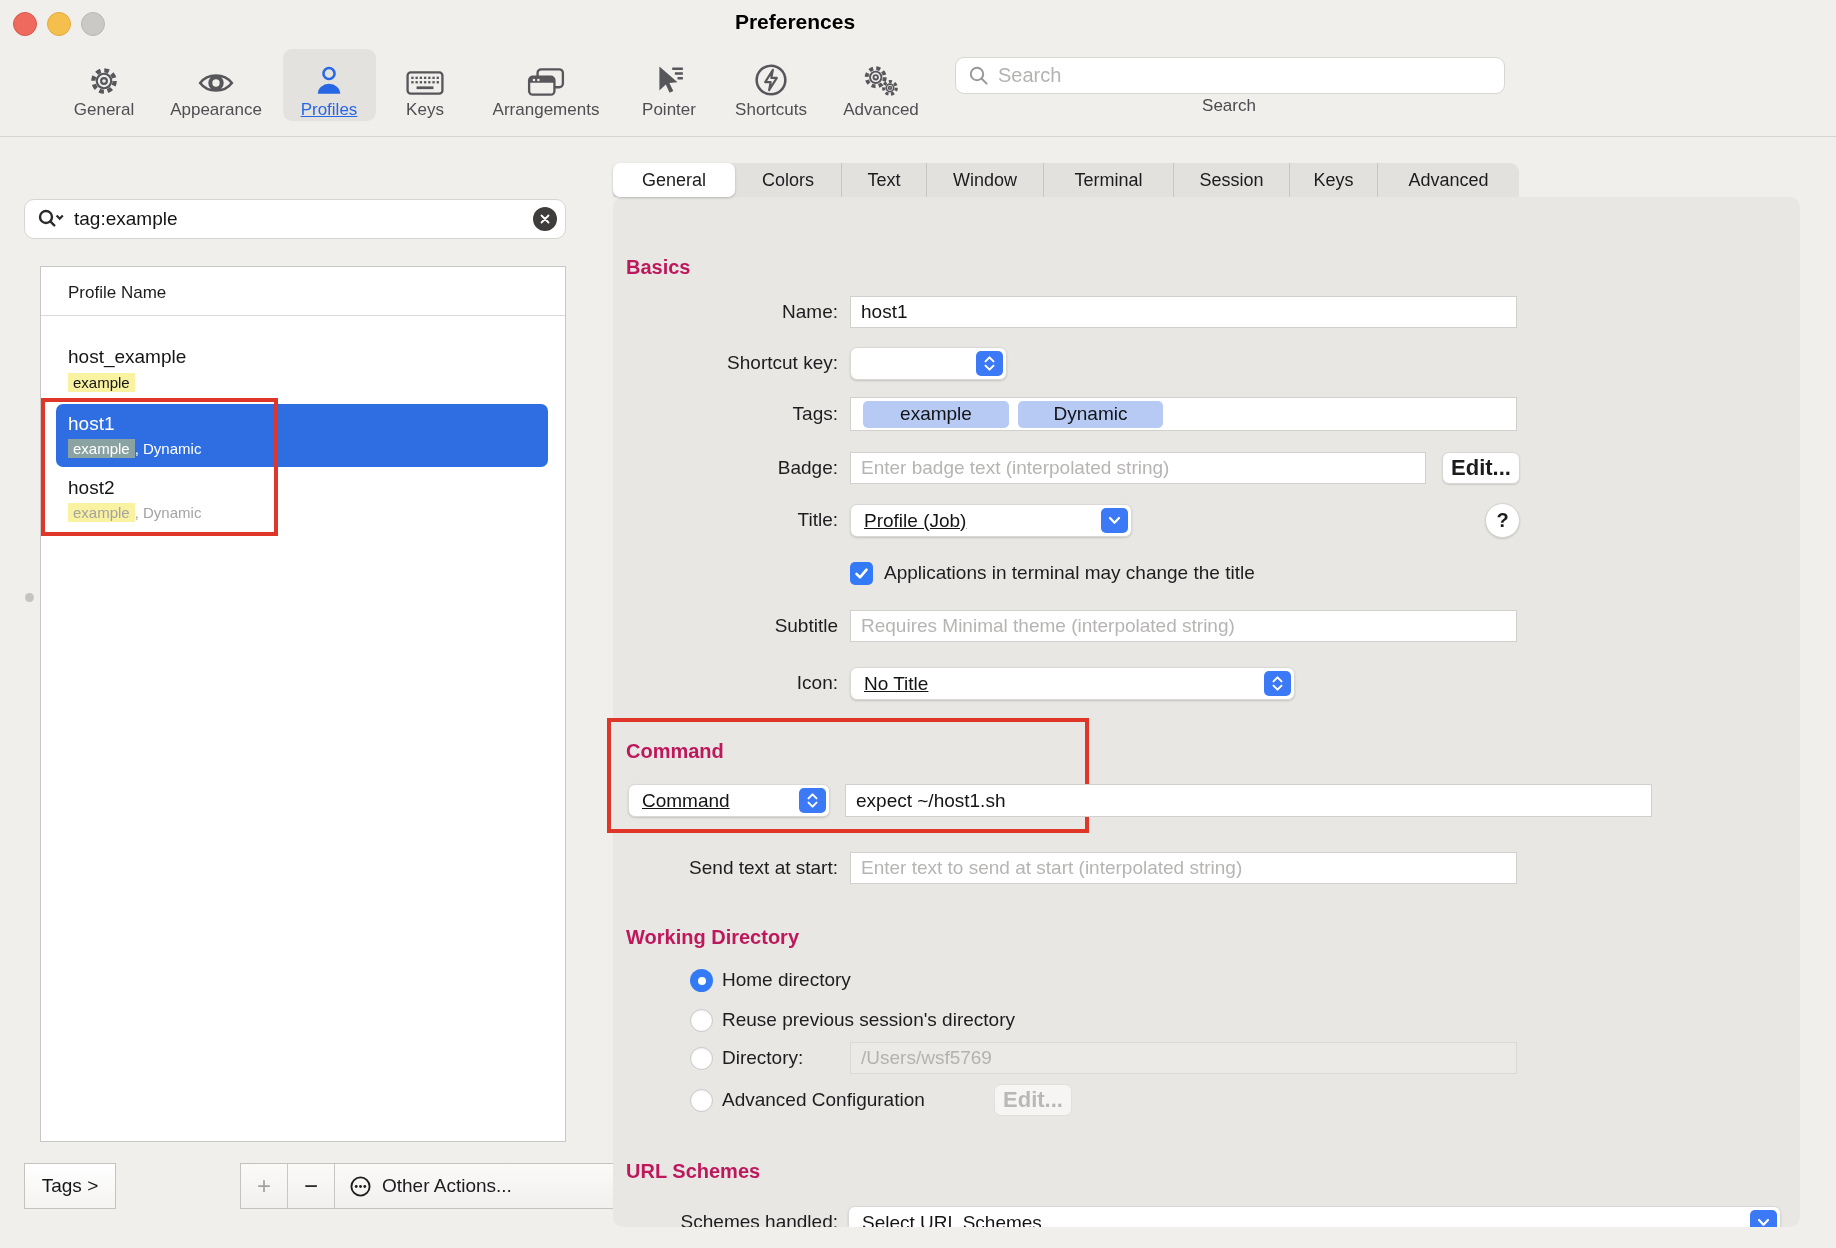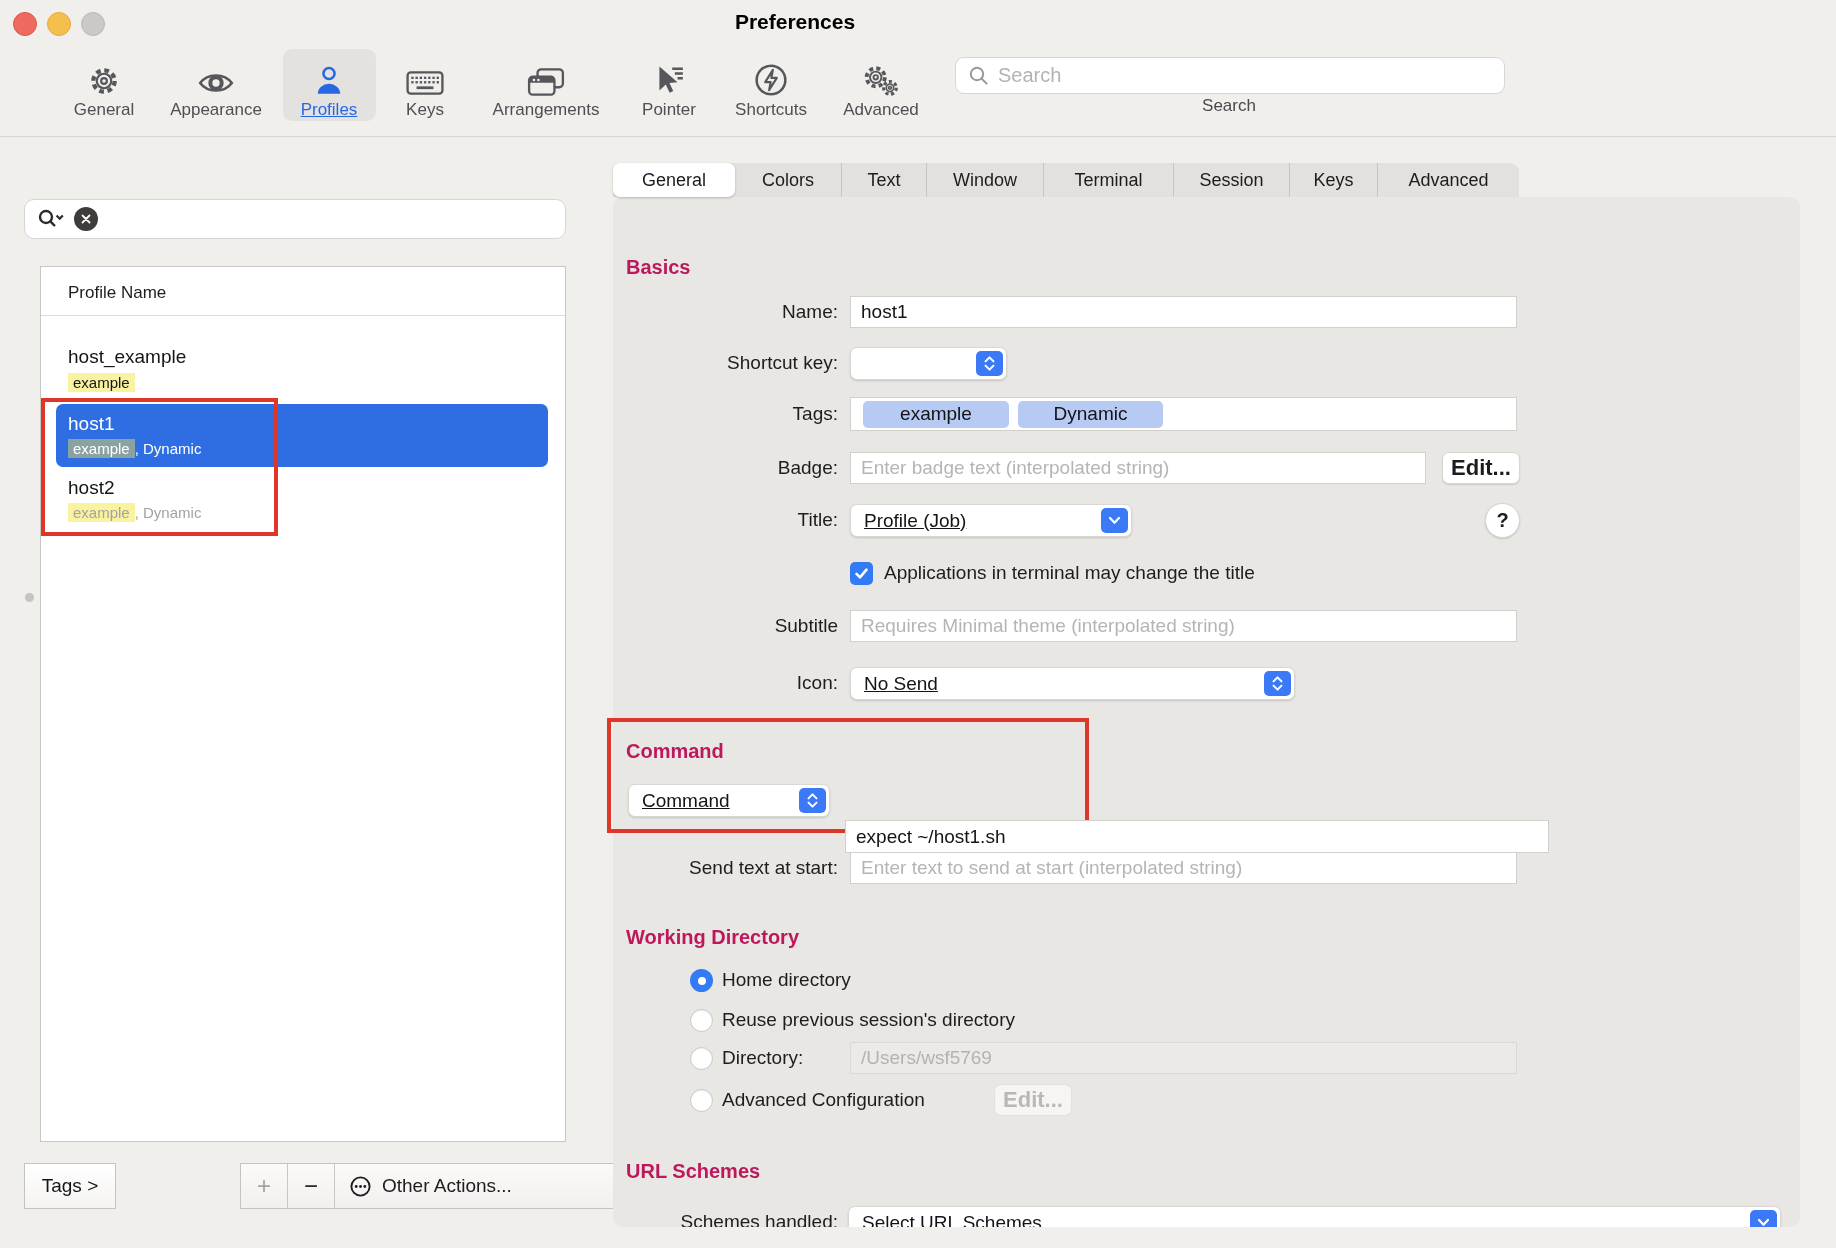--- a/index.html
+++ b/index.html
@@ -199,20 +199,21 @@
   <div class="tb-divider"></div>
 
   <div class="sb-pill">
     <span>
       <svg width="29" height="22" viewBox="0 0 29 22" stroke="#2b2b2d" fill="none">
         <circle cx="9" cy="9" r="6" stroke-width="2.4"></circle>
         <path d="M13.3 13.3 L17.3 17.3" stroke-width="2.4" stroke-linecap="round"></path>
         <path d="M19.6 7.4 l3.1 3.3 3.1 -3.3" stroke-width="2.2"></path>
       </svg>
       </span>
+    <span class="qtext">tag:example</span>
     <span class="sb-clear">
       <svg width="12" height="12" viewBox="0 0 12 12" stroke="#fff" fill="none">
         <path d="M2.5 2.5 L9.5 9.5 M9.5 2.5 L2.5 9.5" stroke-width="1.8" stroke-linecap="round"></path>
       </svg>
       </span>
   </div>
 
   <div class="plist"></div>
   <div class="plist-header" style="left:68px;">Profile Name</div>
   <div class="plist-sep"></div>
@@ -351,40 +352,40 @@
   </div>
   <div class="abs" style="left:884px;top:562px;font-size:19px;">Applications in terminal may change the title</div>
 
   <div class="form-label" style="top:615px;">Subtitle</div>
   <div class="tfield ph" style="left:850px;top:610px;width:667px;height:32px;">
     <span>Requires Minimal theme (interpolated string)</span>
   </div>
 
   <div class="form-label" style="top:672px;">Icon:</div>
   <div class="popup" style="left:850px;top:667px;width:445px;height:33px;">
-    <span>No Send</span>
+    <span>No Title</span>
     <span class="bluebtn">
       <svg width="13" height="17" viewBox="0 0 13 17" stroke="#fff" fill="none">
         <path d="M2.5 6.4 L6.5 2.4 L10.5 6.4 M2.5 10.6 L6.5 14.6 L10.5 10.6" stroke-width="2" stroke-linecap="round" stroke-linejoin="round"></path>
       </svg>
       </span>
   </div>
 
   <div class="annotation" style="left:607px;top:718px;width:482px;height:115px;"></div>
   <div class="heading" style="top:740px;">Command</div>
 
   <div class="popup" style="left:628px;top:784px;width:202px;height:33px;">
     <span>Command</span>
     <span class="bluebtn">
       <svg width="13" height="17" viewBox="0 0 13 17" stroke="#fff" fill="none">
         <path d="M2.5 6.4 L6.5 2.4 L10.5 6.4 M2.5 10.6 L6.5 14.6 L10.5 10.6" stroke-width="2" stroke-linecap="round" stroke-linejoin="round"></path>
       </svg>
       </span>
   </div>
-  <div class="tfield" style="left:845px;top:820px;width:704px;height:33px;">
+  <div class="tfield" style="left:845px;top:784px;width:807px;height:33px;">
     <span>expect ~/host1.sh</span>
   </div>
 
   <div class="form-label" style="top:857px;">Send text at start:</div>
   <div class="tfield ph" style="left:850px;top:852px;width:667px;height:32px;">
     <span>Enter text to send at start (interpolated string)</span>
   </div>
 
   <div class="heading" style="top:926px;">Working Directory</div>
 

